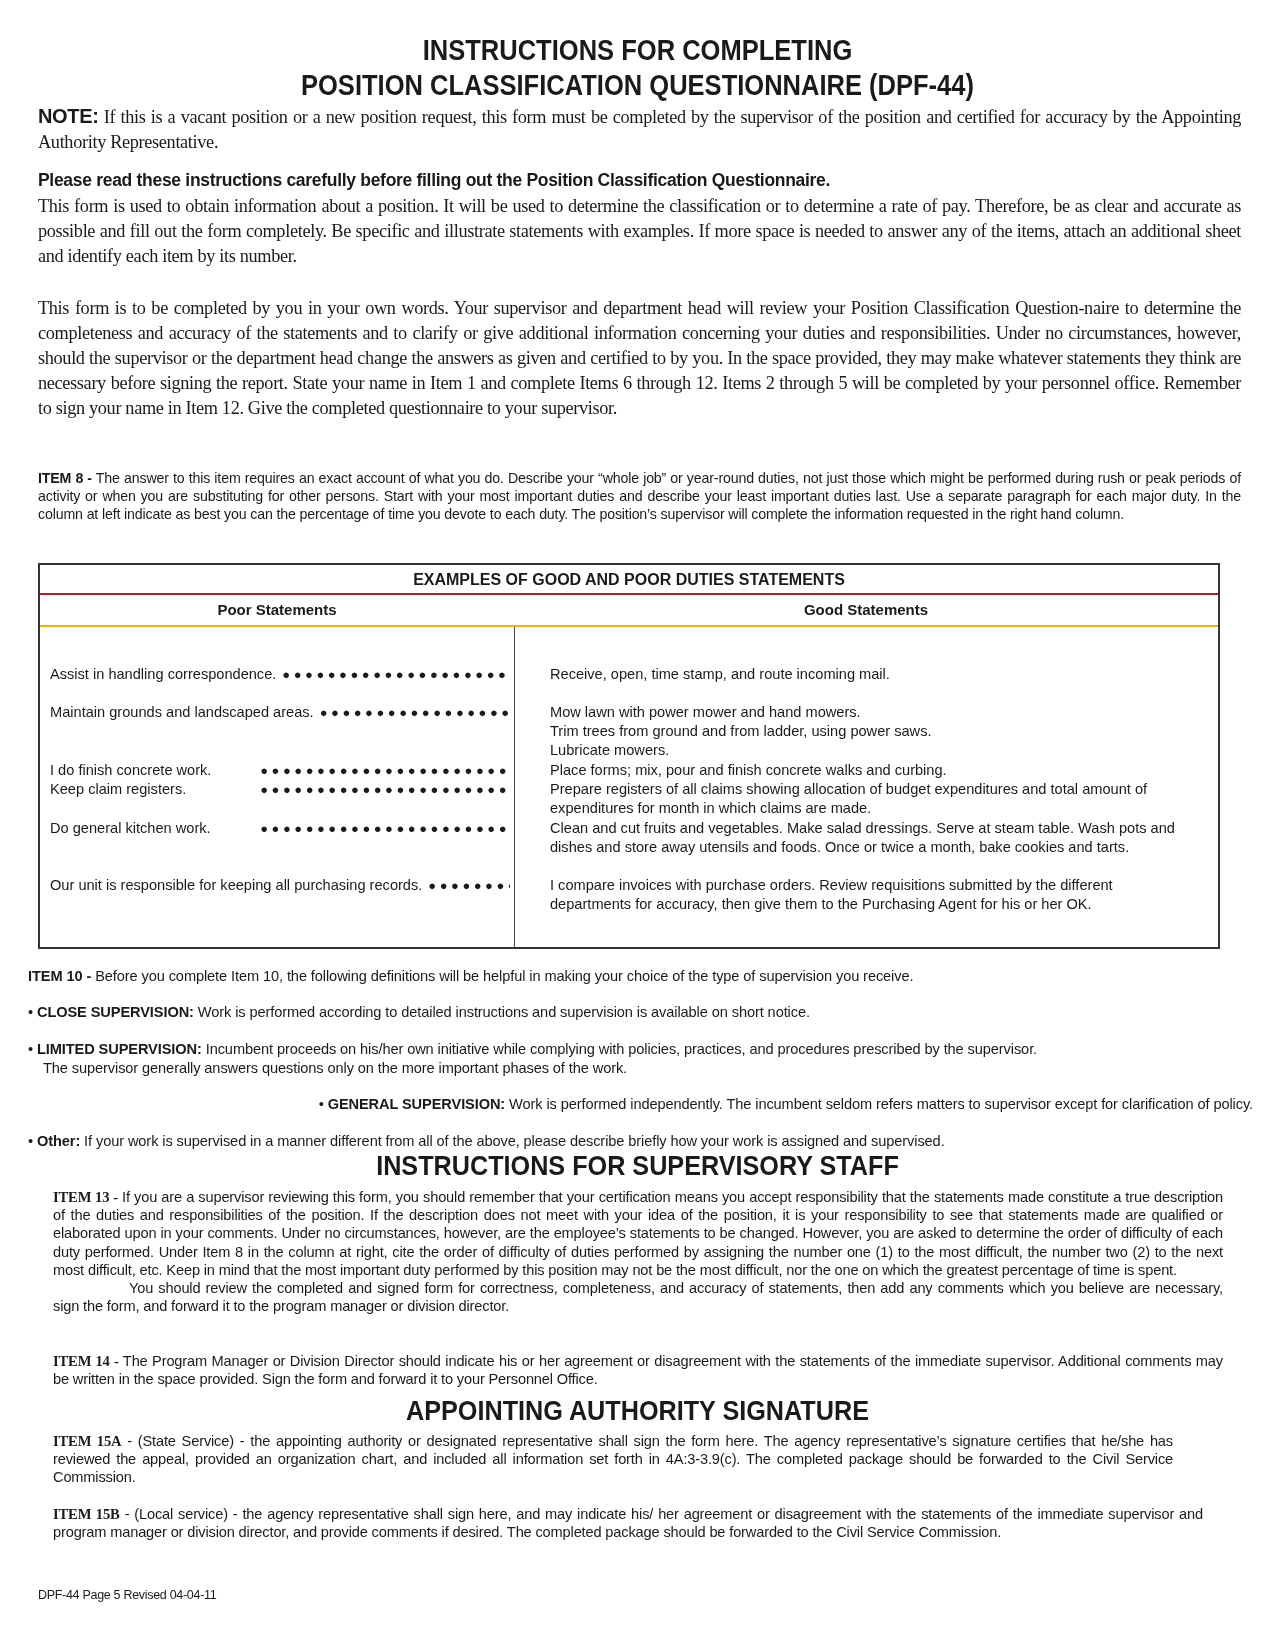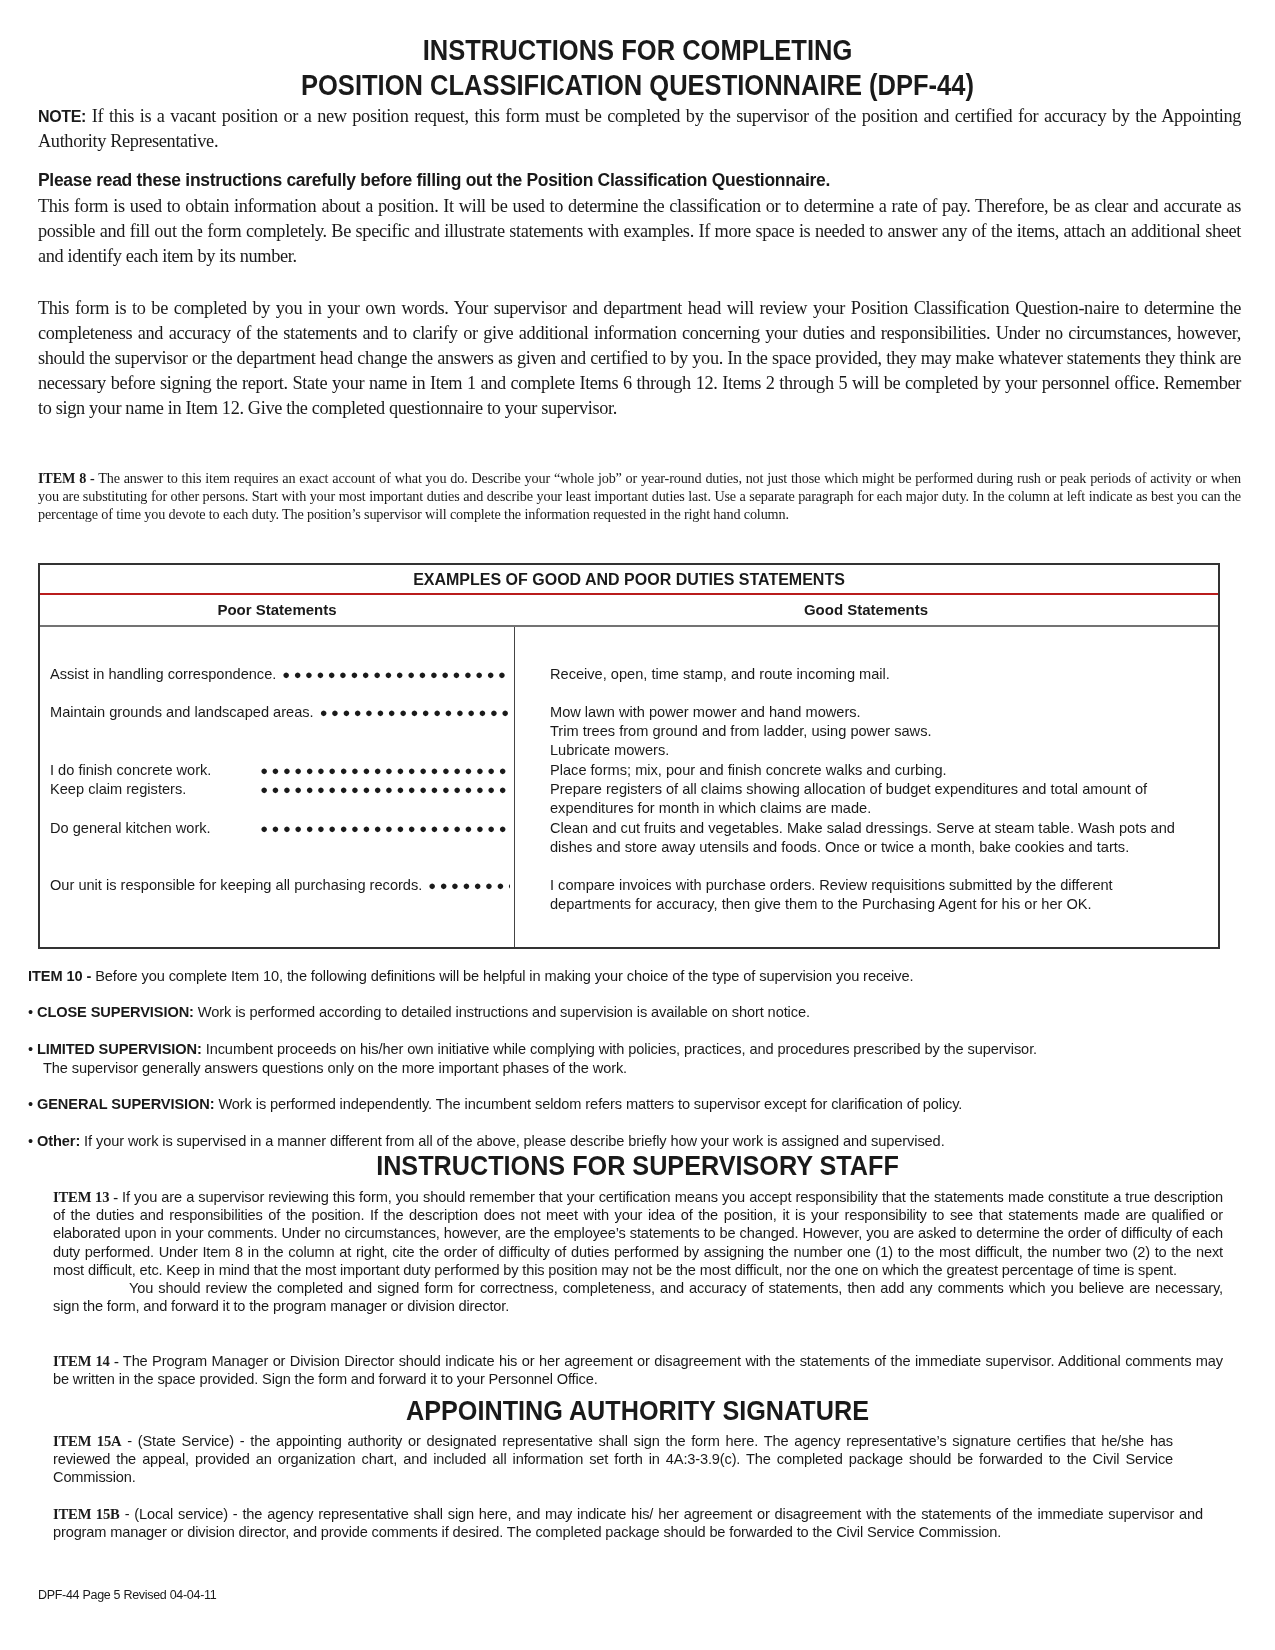--- a/index.html
+++ b/index.html
@@ -3,30 +3,30 @@
 <meta charset="utf-8">
 <style>
   html, body { margin: 0; padding: 0; background: #ffffff; }
   body { width: 1275px; height: 1650px; position: relative; color: #1a1a1a; overflow: hidden; }
   .title { position: absolute; left: 0; width: 1275px; text-align: center; font-family: "Liberation Sans", sans-serif; font-weight: bold; color: #1a1a1a; transform: scaleX(0.88); transform-origin: center; }
   .t1 { top: 33px; font-size: 29px; line-height: 34px; }
   .t2 { top: 68px; font-size: 29px; line-height: 34px; }
   .block { position: absolute; left: 38px; width: 1203px; }
   .serif-para { font-family: "Liberation Serif", serif; font-size: 18.3px; line-height: 25px; text-align: justify; letter-spacing: -0.35px; }
   .note { top: 104px; }
-  .note b { font-family: "Liberation Sans", sans-serif; font-size: 16px; }
+  .note b { font-family: "Liberation Sans", sans-serif; font-size: 20px; }
   .lead { top: 169px; font-family: "Liberation Sans", sans-serif; font-weight: bold; font-size: 17.5px; line-height: 22px; letter-spacing: -0.3px; }
   .p1 { top: 194px; }
   .p2 { top: 296px; }
-  .item8 { top: 469px; font-family: Liberation Serif, serif; font-size: 14.2px; line-height: 18.2px; text-align: justify; letter-spacing: -0.15px; }
+  .item8 { top: 469px; font-family: Liberation Sans, sans-serif; font-size: 14.2px; line-height: 18.2px; text-align: justify; letter-spacing: -0.15px; }
   .item8 b { font-weight: bold; }
   
   .ex-table { position: absolute; left: 38px; top: 563px; width: 1182px; height: 386px; border: 2px solid #333; box-sizing: border-box; font-family: "Liberation Sans", sans-serif; }
   .ex-title { height: 28px; line-height: 30px; text-align: center; font-weight: bold; font-size: 16px; border-bottom: 2px solid #b91c1c; }
-  .ex-heads { display: flex; height: 30px; line-height: 30px; font-weight: bold; font-size: 15px; border-bottom: 2px solid #737373; }
+  .ex-heads { display: flex; height: 30px; line-height: 30px; font-weight: bold; font-size: 15px; border-bottom: 2px solid #eab308; }
   .ex-heads div { text-align: center; }
   .h-poor { width: 474px; }
   .h-good { flex: 1; }
   .ex-body { position: absolute; top: 62px; left: 0; right: 0; bottom: 0; }
   .divider { position: absolute; left: 474px; top: 0; bottom: 0; border-left: 1px solid #444; }
   .poor { position: absolute; left: 10px; width: 460px; font-size: 14.6px; line-height: 19px; white-space: nowrap; display: flex; align-items: center; }
   .poor .dots { flex: 1; text-align: right; letter-spacing: 3.5px; font-size: 13px; overflow: hidden; white-space: nowrap; margin-left: 6px; }
   .good { position: absolute; left: 510px; width: 640px; font-size: 14.6px; line-height: 19.2px; }
   
   .sup { position: absolute; left: 28px; width: 1225px; font-family: "Liberation Sans", sans-serif; font-size: 14.6px; line-height: 18.5px; letter-spacing: -0.1px; }
@@ -108,21 +108,21 @@
 <div class="sup" style="top:967px;">
   <b>ITEM 10 -</b><span> Before you complete Item 10, the following definitions will be helpful in making your choice of the type of supervision you receive.</span>
 </div>
 <div class="sup" style="top:1003px;">
   <span>• </span><b>CLOSE SUPERVISION:</b><span> Work is performed according to detailed instructions and supervision is available on short notice.</span>
 </div>
 <div class="sup" style="top:1040px;">
   <span>• </span><b>LIMITED SUPERVISION:</b><span> Incumbent proceeds on his/her own initiative while complying with policies, practices, and procedures prescribed by the supervisor.</span>
   <div class="sub">The supervisor generally answers questions only on the more important phases of the work.</div>
 </div>
-<div class="sup" style="top:1095px;">
+<div class="sup" style="top:1095px;text-align:right;">
   <span>• </span><b>GENERAL SUPERVISION:</b><span> Work is performed independently. The incumbent seldom refers matters to supervisor except for clarification of policy.</span>
 </div>
 <div class="sup" style="top:1132px;">
   <span>• </span><b>Other:</b><span> If your work is supervised in a manner different from all of the above, please describe briefly how your work is assigned and supervised.</span>
 </div>
 
 <div class="h2" style="top:1150px;">INSTRUCTIONS FOR SUPERVISORY STAFF</div>
 
 <div class="item-p" style="top:1188px;">
   <b>ITEM 13 -</b><span> If you are a supervisor reviewing this form, you should remember that your certification means you accept responsibility that the statements made constitute a true description of the duties and responsibilities of the position. If the description does not meet with your idea of the position, it is your responsibility to see that statements made are qualified or elaborated upon in your comments. Under no circumstances, however, are the employee’s statements to be changed. However, you are asked to determine the order of difficulty of each duty performed. Under Item 8 in the column at right, cite the order of difficulty of duties performed by assigning the number one (1) to the most difficult, the number two (2) to the next most difficult, etc. Keep in mind that the most important duty performed by this position may not be the most difficult, nor the one on which the greatest percentage of time is spent.</span><br><span class="indent"></span><span>You should review the completed and signed form for correctness, completeness, and accuracy of statements, then add any comments which you believe are necessary, sign the form, and forward it to the program manager or division director.</span>

